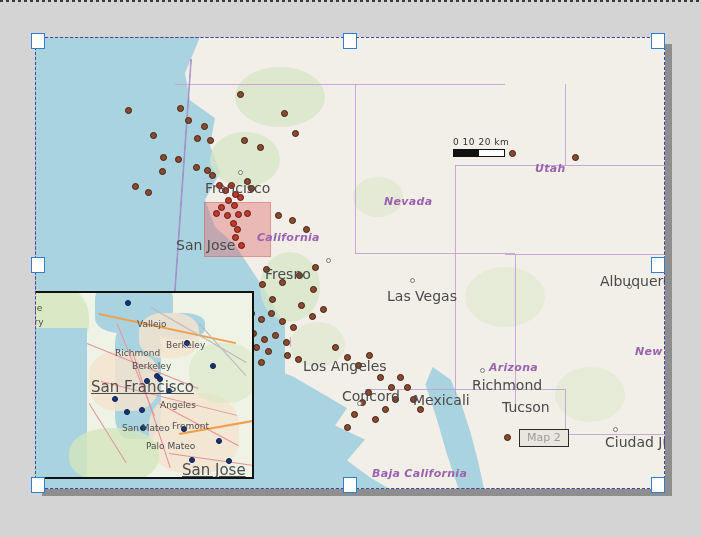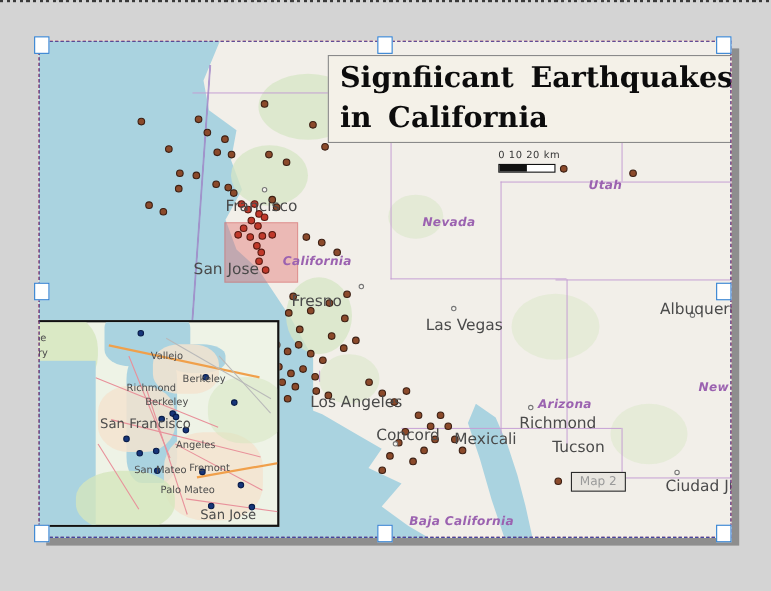--- a/index.html
+++ b/index.html
@@ -151,21 +151,21 @@
   .inset-urban {
     position: absolute; border-radius: 40%; background: #f3e3cf; opacity: .85;
   }
   .road { position: absolute; background: #e8909a; height: 1.3px; transform-origin: left center; }
   .road.major { background: #f0a04b; height: 1.6px; }
   .road.grey { background: #b9b9b9; height: 1.3px; }
   .inset-label {
     position: absolute; color: #4d4d4d; font-size: 9px;
     font-family: "DejaVu Sans", sans-serif; white-space: nowrap;
   }
-  .inset-label.big { font-size: 12px; }
+  .inset-label.big { font-size: 15px; text-decoration: underline; }
   .inset-quake {
     position: absolute; width: 6px; height: 6px; border-radius: 50%;
     background: #16357a; border: 1px solid #0a1d4a;
     margin-left: -3px; margin-top: -3px;
   }
 
   
   .map-tag {
     position: absolute; left: 484px; top: 392px;
     background: #e9e6e0; border: 1px solid #2b2b2b;
@@ -347,41 +347,38 @@
           <div class="state-label" style="left: 500px; top: 125px;">Utah</div>
           <div class="state-label" style="left: 454px; top: 324px;">Arizona</div>
           <div class="state-label" style="left: 600px; top: 308px;">New Mexico</div>
           <div class="state-label" style="left: 337px; top: 430px;">Baja California</div>
         </div>
       <div id="city-labels-layer">
           <div class="city-label" style="left: 170px; top: 143px;">Francisco</div>
           <div class="city-label" style="left: 141px; top: 200px;">San Jose</div>
           <div class="city-label" style="left: 230px; top: 229px;">Fresno</div>
           <div class="city-label" style="left: 352px; top: 251px;">Las Vegas</div>
-          <div class="city-label" style="left: 247px; top: 321px;">Los Angeles</div>
+          <div class="city-label" style="left: 268px; top: 321px;">Los Angeles</div>
           <div class="city-label" style="left: 307px; top: 351px;">Concord</div>
           <div class="city-label" style="left: 378px; top: 355px;">Mexicali</div>
           <div class="city-label" style="left: 437px; top: 340px;">Richmond</div>
           <div class="city-label" style="left: 467px; top: 362px;">Tucson</div>
           <div class="city-label" style="left: 565px; top: 236px;">Albuquerque</div>
           <div class="city-label" style="left: 570px; top: 397px;">Ciudad Ju</div>
         </div>
 
       <div class="scalebar">
         <div class="scalebar-nums">0   10   20 km</div>
         <div class="scalebar-bar">
             <i></i>
           </div>
       </div>
 
       <div class="map-tag">Map 2</div>
 
-      <div class="title-box">
-        <div class="title-text">Signfiicant Earthquakes in California</div>
-      </div>
 
       <div class="inset">
         <div class="inset-green" style="left:-10px;top:-8px;width:70px;height:70px;"></div>
         <div class="inset-water" style="left:-12px;top:35px;width:70px;height:160px;"></div>
         <div class="inset-water" style="left:66px;top:-10px;width:78px;height:50px;border-radius:30%;"></div>
         <div class="inset-water" style="left:86px;top:28px;width:46px;height:118px;border-radius:30%/20%;"></div>
         <div class="inset-water" style="left:124px;top:20px;width:52px;height:26px;border-radius:40%;"></div>
         <div class="inset-urban" style="left:60px;top:58px;width:70px;height:60px;"></div>
         <div class="inset-urban" style="left:120px;top:100px;width:90px;height:80px;"></div>
         <div class="inset-urban" style="left:110px;top:20px;width:60px;height:45px;"></div>

